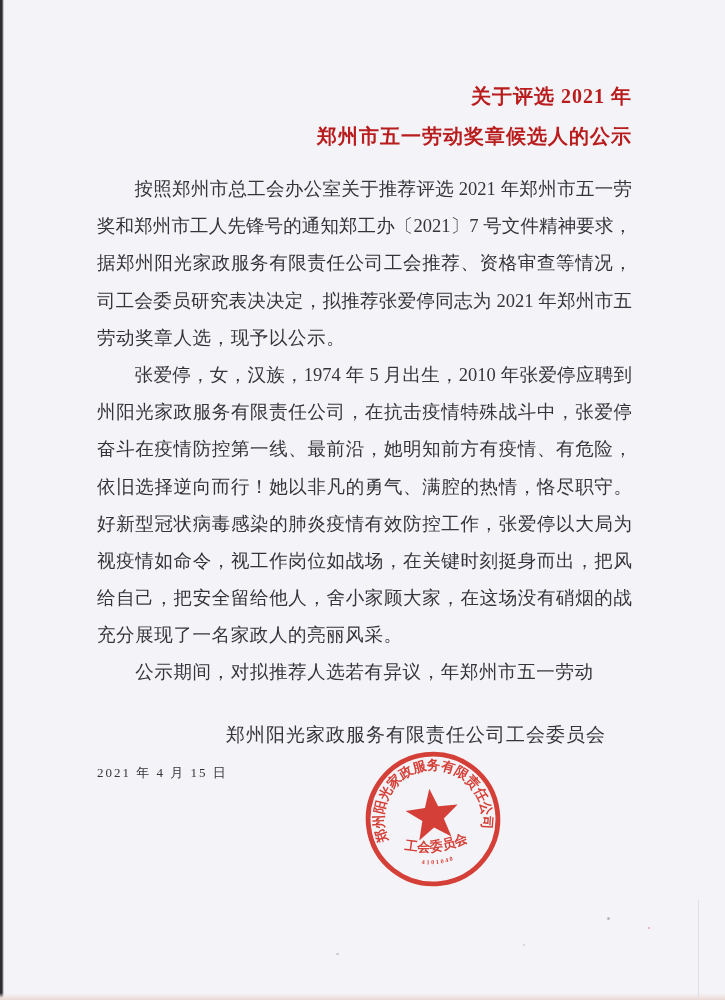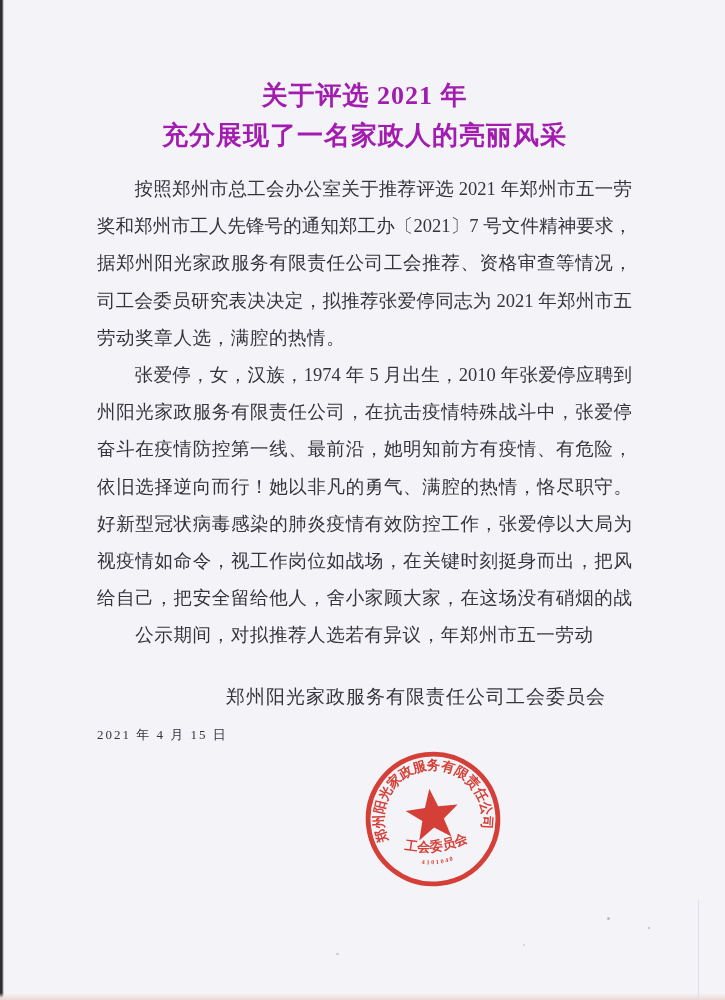--- a/index.html
+++ b/index.html
@@ -28,24 +28,24 @@
     background: #e0e0ea;
   }
   .speck { position: absolute; border-radius: 50%; }
 
   .content {
     position: absolute; left: 97px; top: 76px; width: 535px;
     color: var(--ink, #34343b);
   }
   .t-line {
     height: 40px; line-height: 40px;
-    text-align: center;
-    font-size: 26px; font-weight: bold;
+    text-align: right;
+    font-size: 20px; font-weight: bold;
     letter-spacing: 1px;
-    color: #a21caf;
+    color: #b91c1c;
   }
   .title-spacer { height: 15px; }
   .line {
     height: 37.2px; line-height: 37.2px;
     font-size: 18.5px;
     letter-spacing: 0.6px;
     white-space: nowrap;
   }
   .line.just {
     white-space: normal;
@@ -91,39 +91,40 @@
   <div class="edge-left"></div>
   <div class="edge-bottom"></div>
   <div class="edge-right-line"></div>
   <div class="speck" style="left:607px; top:917px; width:3px; height:3px; background:#b9b9c4;"></div>
   <div class="speck" style="left:648px; top:927px; width:2px; height:2px; background:#d9a8a8;"></div>
   <div class="speck" style="left:336px; top:953px; width:3px; height:2px; background:#c5c5cf;"></div>
   <div class="speck" style="left:523px; top:944px; width:2px; height:2px; background:#cfcfd8;"></div>
 
   <div class="content">
     <div class="t-line">关于评选 2021 年</div>
-    <div class="t-line">充分展现了一名家政人的亮丽风采</div>
+    <div class="t-line">郑州市五一劳动奖章候选人的公示</div>
     <div class="title-spacer"></div>
 
     <div id="paragraphs">
         <div>
           <div class="line just">　　按照郑州市总工会办公室关于推荐评选 2021 年郑州市五一劳动</div>
           <div class="line just">奖和郑州市工人先锋号的通知郑工办〔2021〕7 号文件精神要求，根</div>
           <div class="line just">据郑州阳光家政服务有限责任公司工会推荐、资格审查等情况，经公</div>
           <div class="line just">司工会委员研究表决决定，拟推荐张爱停同志为 2021 年郑州市五一</div>
-          <div class="line">劳动奖章人选，满腔的热情。</div>
+          <div class="line">劳动奖章人选，现予以公示。</div>
         </div>
         <div>
           <div class="line just">　　张爱停，女，汉族，1974 年 5 月出生，2010 年张爱停应聘到郑</div>
           <div class="line just">州阳光家政服务有限责任公司，在抗击疫情特殊战斗中，张爱停坚守</div>
           <div class="line just">奋斗在疫情防控第一线、最前沿，她明知前方有疫情、有危险，但她</div>
           <div class="line just">依旧选择逆向而行！她以非凡的勇气、满腔的热情，恪尽职守。为做</div>
           <div class="line just">好新型冠状病毒感染的肺炎疫情有效防控工作，张爱停以大局为重，</div>
           <div class="line just">视疫情如命令，视工作岗位如战场，在关键时刻挺身而出，把风险留</div>
           <div class="line just">给自己，把安全留给他人，舍小家顾大家，在这场没有硝烟的战场上</div>
+          <div class="line">充分展现了一名家政人的亮丽风采。</div>
         </div>
       </div>
 
     <div id="info-lines">
         <div class="line">　　公示期间，对拟推荐人选若有异议，年郑州市五一劳动</div>
       </div>
 
     <div class="signature-line">郑州阳光家政服务有限责任公司工会委员会</div>
     <div class="date-line">2021 年 4 月 15 日</div>
   </div>

